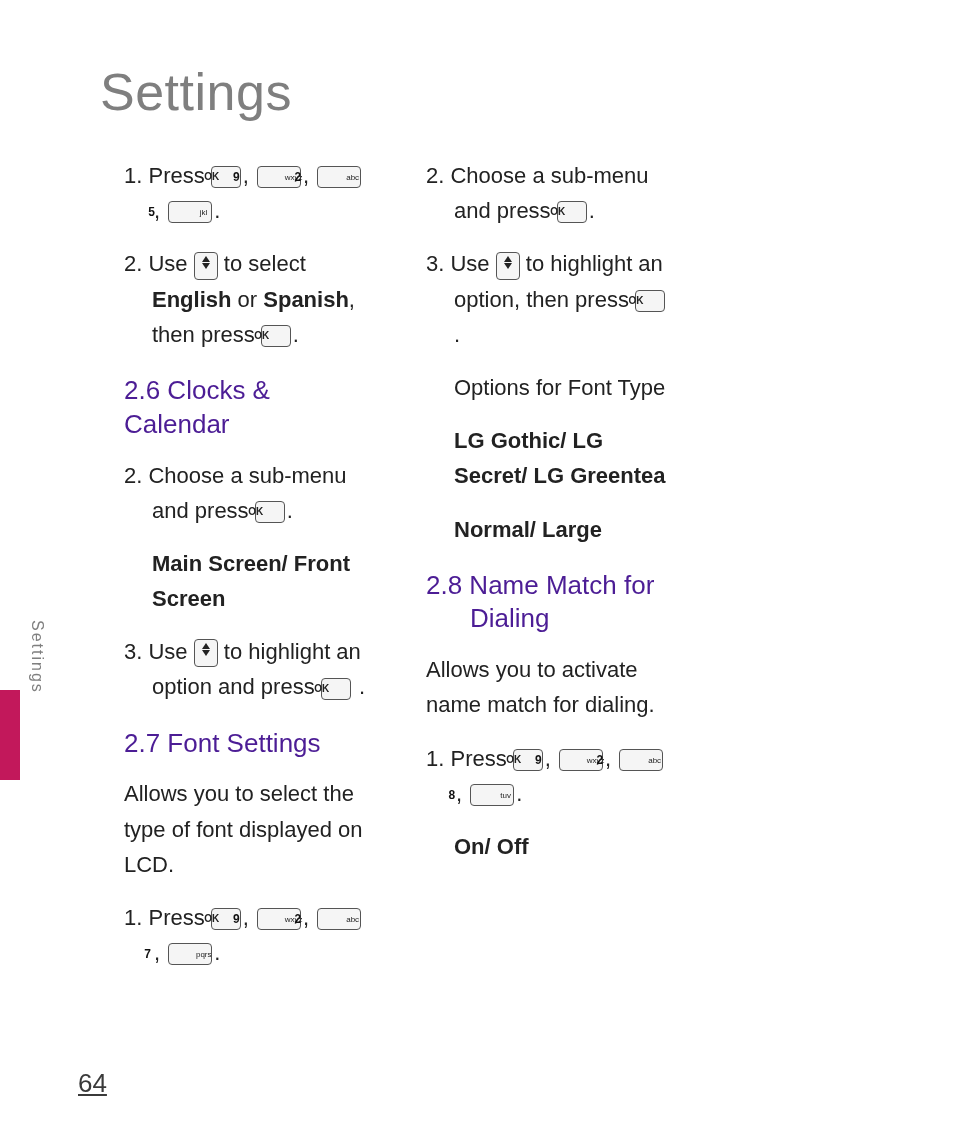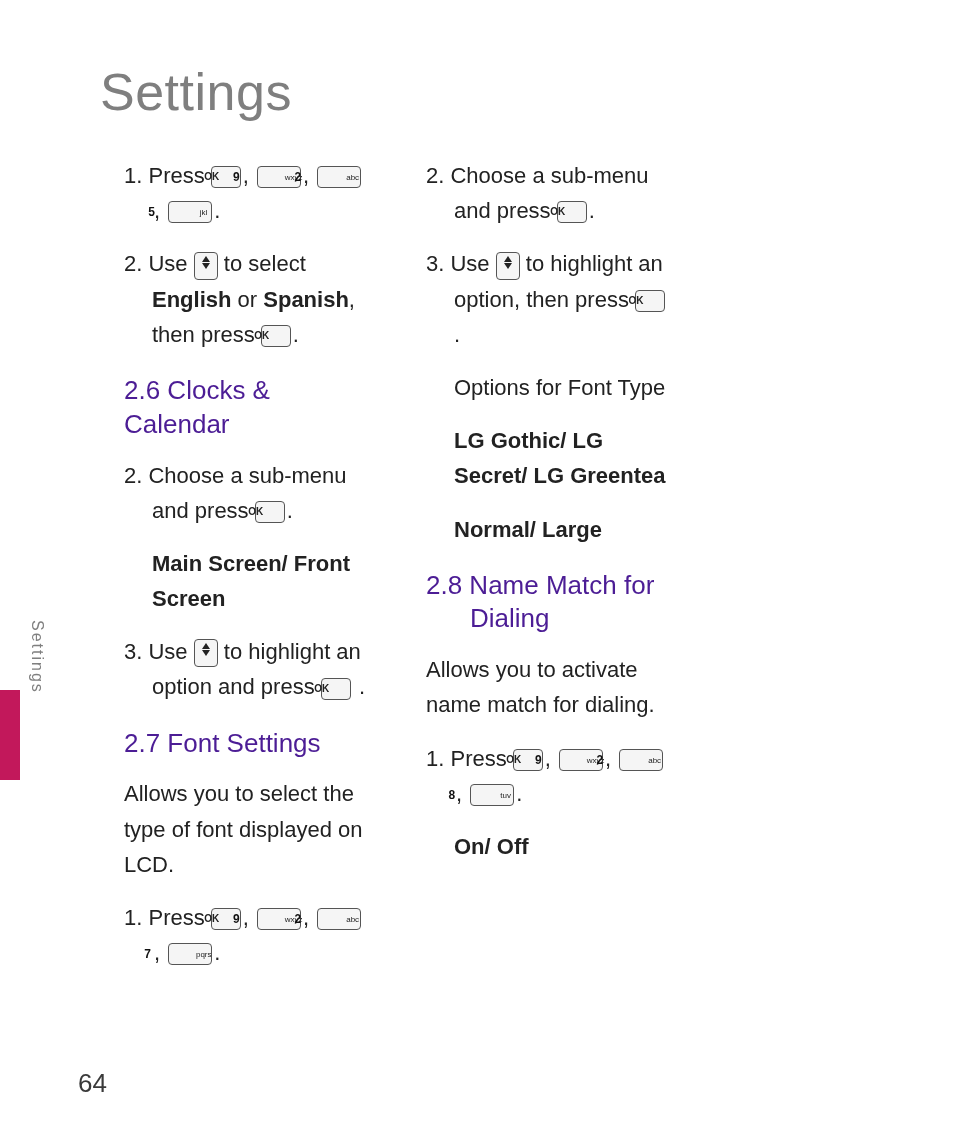--- a/index.html
+++ b/index.html
@@ -134,20 +134,21 @@
     color: #7f7f7f;
     writing-mode: vertical-rl;
     letter-spacing: 2px;
   }
   .page-number {
     position: absolute;
     left: 78px;
     bottom: 46px;
     font-size: 26px;
     color: #3a3a3a;
+    text-decoration: underline;
   }
   .dot {
     margin: 0 2px;
   }
   .intro {
     padding-left: 24px;
     margin-bottom: 22px;
   }
   .options-label {
     padding-left: 52px;

